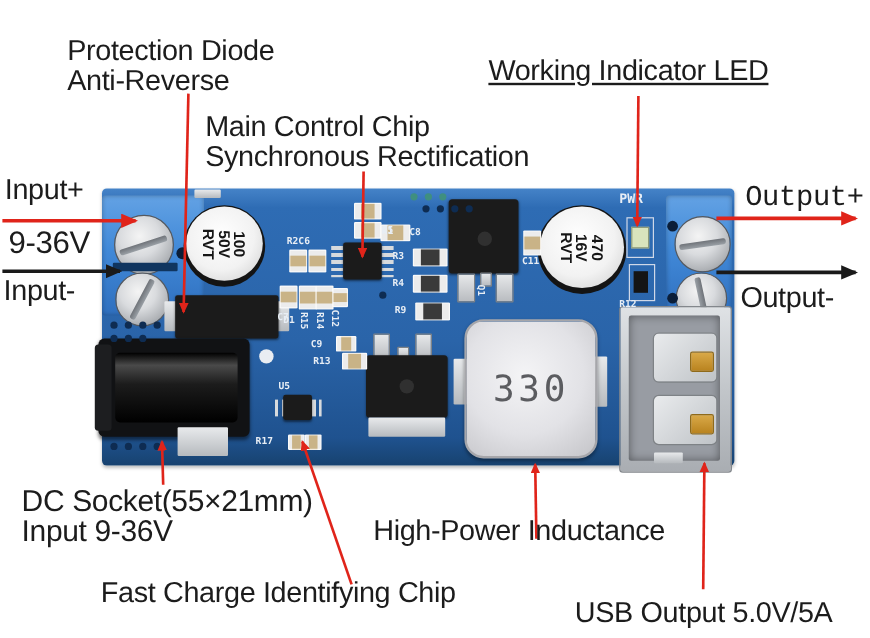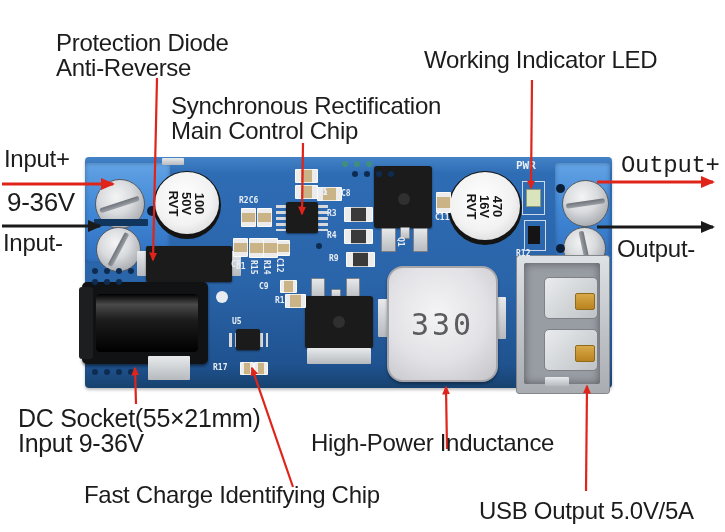--- a/index.html
+++ b/index.html
@@ -216,21 +216,21 @@
   <div class="smd v" style="left:233px; top:238px; width:13px; height:17px;"></div>
   <div class="smd v" style="left:249px; top:238px; width:13px; height:18px;"></div>
   <div class="smd v" style="left:263px; top:238px; width:13px; height:18px;"></div>
   <div class="smd v" style="left:277px; top:240px; width:11px; height:14px;"></div>
   <div class="silk" style="left:231px; top:260px;">C7</div>
   <div class="silk vert" style="left:249px; top:260px;">R15</div>
   <div class="silk vert" style="left:262px; top:260px;">R14</div>
   <div class="silk vert" style="left:275px; top:258px;">C12</div>
   <div class="silk" style="left:259px; top:282px;">C9</div>
   <div class="smd" style="left:280px; top:280px; width:15px; height:11px;"></div>
-  <div class="silk" style="left:275px; top:296px;">R13</div>
+  <div class="silk" style="left:261px; top:296px;">R13</div>
   <div class="smd" style="left:285px; top:294px; width:19px; height:12px;"></div>
   <div class="smd v" style="left:436px; top:192px; width:13px; height:19px;"></div>
   <div class="silk" style="left:435px; top:213px;">C11</div>
 
   <div class="via" style="left:92px; top:268px;"></div>
   <div class="via" style="left:104px; top:268px;"></div>
   <div class="via" style="left:116px; top:268px;"></div>
   <div class="via" style="left:128px; top:268px;"></div>
   <div class="via" style="left:92px; top:279px;"></div>
   <div class="via" style="left:104px; top:279px;"></div>
@@ -288,24 +288,24 @@
     <line x1="597" y1="182" x2="713" y2="182" stroke="#e0241a" stroke-width="3" marker-end="url(#arBig)"></line>
 
     <line x1="597" y1="227" x2="713" y2="227" stroke="#1a1a1a" stroke-width="3" marker-end="url(#abBig)"></line>
   </svg>
 
   <div class="cl" style="left:56px; top:30px;">
     <div>Protection Diode</div>
     <div>Anti-Reverse</div>
   </div>
   <div class="cl" style="left:171px; top:93px;">
+    <div>Main Control Chip</div>
     <div>Synchronous Rectification</div>
-    <div>Main Control Chip</div>
-  </div>
-  <div class="cl" style="left:424px; top:47px;">Working Indicator LED</div>
+  </div>
+  <div class="cl" style="left:407px; top:47px;text-decoration:underline;">Working Indicator LED</div>
 
   <div class="cl" style="left:4px; top:146px;">Input+</div>
   <div class="cl" style="left:7px; top:190px; font-size:26px;">9-36V</div>
   <div class="cl" style="left:3px; top:230px;">Input-</div>
 
   <div class="cl" style="left:621px; top:153px;font-family:Liberation Mono, monospace;">Output+</div>
   <div class="cl" style="left:617px; top:236px;">Output-</div>
 
   <div class="cl" style="left:18px; top:406px; font-size:25px;">
     <div>DC Socket(55×21mm)</div>

